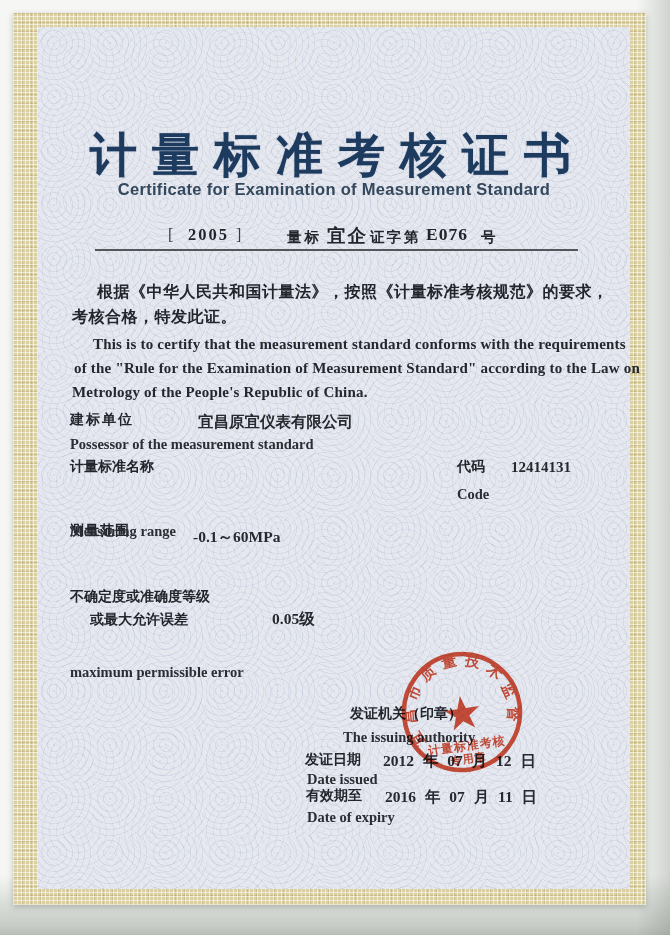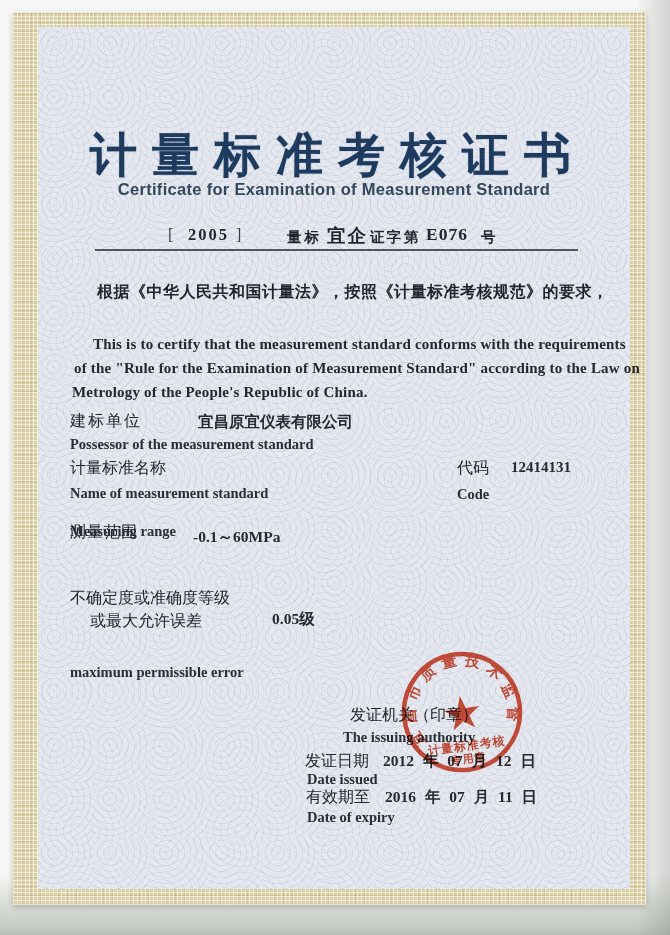--- a/index.html
+++ b/index.html
@@ -43,21 +43,21 @@
   }
   .subtitle{
     left:38px; top:180px; width:592px; text-align:center;
     font-family:"Liberation Sans", sans-serif; font-size:16.5px; letter-spacing:.3px;
     color:#33485d; font-weight:bold;
   }
   .rule{ left:95px; top:249px; width:483px; border-top:2px solid #55555c; height:0; }
   .certline span{ position:absolute; top:0; }
   .para-cn{ font-size:16px; font-weight:bold; letter-spacing:.5px; }
   .para-en{ font-size:15px; font-weight:600; letter-spacing:.2px; }
-  .lbl-cn{ font-size:16px; font-weight:normal; }
+  .lbl-cn{ font-size:14px; font-weight:bold; }
   .lbl-en{ font-size:14.5px; font-weight:600; color:#2a2d34; }
   .val{ font-size:15.5px; font-weight:600; color:#26292f; }
   .dateval{ font-size:15.5px; font-weight:bold; word-spacing:5px; color:#26292f; }
   .seal{
     position:absolute; left:399px; top:649px; width:126px; height:126px;
     transform:rotate(-8deg); opacity:.88; mix-blend-mode:multiply;
   }
 </style>
 </head>
 <body>
@@ -77,32 +77,32 @@
     <span class="cn" style="left:287px;top:4px;font-size:14.5px;font-weight:600;letter-spacing:3px;">量标</span>
     <span class="cn" style="left:327px;top:-1px;font-size:18.5px;font-weight:bold;letter-spacing:2px;">宜企</span>
     <span class="cn" style="left:370px;top:4px;font-size:14.5px;font-weight:600;letter-spacing:2px;">证字</span>
     <span class="cn" style="left:404px;top:4px;font-size:14.5px;font-weight:600;">第</span>
     <span class="cn" style="left:426px;top:0;font-size:17.5px;font-weight:bold;letter-spacing:1px;">E076</span>
     <span class="cn" style="left:481px;top:4px;font-size:14.5px;font-weight:600;">号</span>
   </div>
   <div class="abs rule"></div>
 
   <div class="abs cn para-cn" style="left:97px;top:282px;">根据《中华人民共和国计量法》，按照《计量标准考核规范》的要求，</div>
+  <div class="abs cn para-cn" style="left:72px;top:307px;">考核合格，特发此证。</div>
   <div class="abs en para-en" style="left:93px;top:336px;">This is to certify that the measurement standard conforms with the requirements</div>
   <div class="abs en para-en" style="left:74px;top:360px;">of the "Rule for the Examination of Measurement Standard" according to the Law on</div>
   <div class="abs en para-en" style="left:72px;top:384px;">Metrology of the People's Republic of China.</div>
 
   <div class="abs cn lbl-cn" style="left:70px;top:411px;letter-spacing:2px;">建标单位</div>
   <div class="abs cn val" style="left:198px;top:412px;">宜昌原宜仪表有限公司</div>
   <div class="abs en lbl-en" style="left:70px;top:436px;">Possessor of the measurement standard</div>
 
   <div class="abs cn lbl-cn" style="left:70px;top:458px;">计量标准名称</div>
   <div class="abs cn lbl-cn" style="left:457px;top:458px;">代码</div>
   <div class="abs en val" style="left:511px;top:459px;font-size:15px;">12414131</div>
-  <div class="abs en lbl-en" style="left:70px;top:485px;">Name of measurement standard</div>
   <div class="abs en lbl-en" style="left:457px;top:486px;">Code</div>
 
   <div class="abs cn lbl-cn" style="left:70px;top:522px;letter-spacing:1px;">测量范围</div>
   <div class="abs cn val" style="left:193px;top:527px;font-weight:bold;">-0.1～60MPa</div>
   <div class="abs en lbl-en" style="left:70px;top:523px;">Measuring range</div>
 
   <div class="abs cn lbl-cn" style="left:70px;top:588px;">不确定度或准确度等级</div>
   <div class="abs cn lbl-cn" style="left:90px;top:611px;">或最大允许误差</div>
   <div class="abs cn val" style="left:272px;top:609px;">0.05级</div>
   <div class="abs en lbl-en" style="left:70px;top:664px;">maximum permissible error</div>

